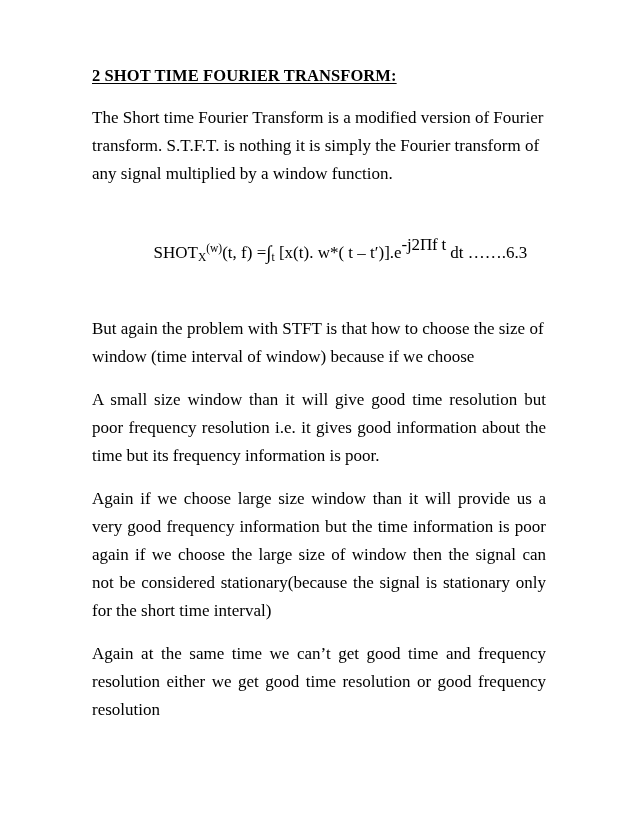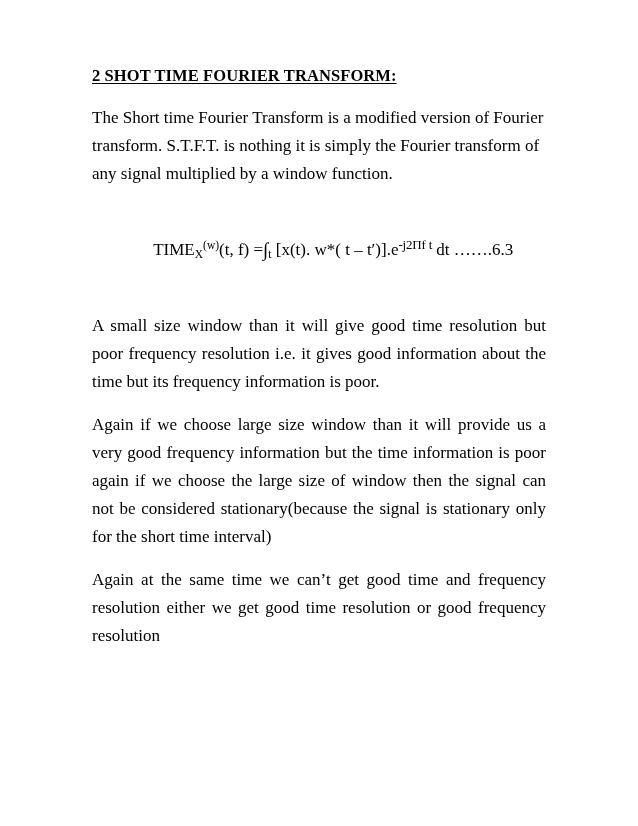--- a/index.html
+++ b/index.html
@@ -61,40 +61,41 @@
   }
   .formula sup {
     font-size: 11.5px;
     vertical-align: 0.5em;
   }
   .formula .integral {
     font-size: 19px;
     vertical-align: -0.06em;
   }
   .formula .expo {
-    font-size: 13px;
+    font-size: 17px;
     vertical-align: 0.48em;
     letter-spacing: -0.2px;
   }
 </style>
 </head>
 <body>
 
 <div class="page">
   <div class="content">
 
     <h1 class="doc-heading">2 SHOT TIME FOURIER TRANSFORM:</h1>
 
     <p class="para">The Short time Fourier Transform is a modified version of Fourier transform. S.T.F.T.  is nothing it is simply the Fourier transform of any signal multiplied by a window function.</p>
 
     <div class="formula">
-      <span>TIME</span><sub>X</sub><sup>(w)</sup><span>(t, f)</span><span> =</span><span class="integral">∫</span><sub>t</sub><span> [x(t). w*( t – tʹ)].e</span><span class="expo">-j2Πf t</span><span> dt</span><span> …….</span><span>6.3</span>
+      <span>SHOT</span><sub>X</sub><sup>(w)</sup><span>(t, f)</span><span> =</span><span class="integral">∫</span><sub>t</sub><span> [x(t). w*( t – tʹ)].e</span><span class="expo">-j2Πf t</span><span> dt</span><span> …….</span><span>6.3</span>
     </div>
 
 
+    <p class="para">But again the problem with STFT is that how to choose the size of window (time interval of window) because if we choose</p>
 
     <p class="para justify">A small size window than it will give good time resolution but poor frequency resolution i.e. it gives good information about the time but its frequency information is poor.</p>
 
     <p class="para justify">Again if we choose large size window than it will provide us a very good frequency information but the time information is poor again if we choose the large size of window then the signal can not be considered stationary(because the signal is stationary only for the short time interval)</p>
 
     <p class="para justify">Again at the same time we can’t get good time and frequency resolution either we get good time resolution or good frequency resolution</p>
 
   </div>
 </div>
 

